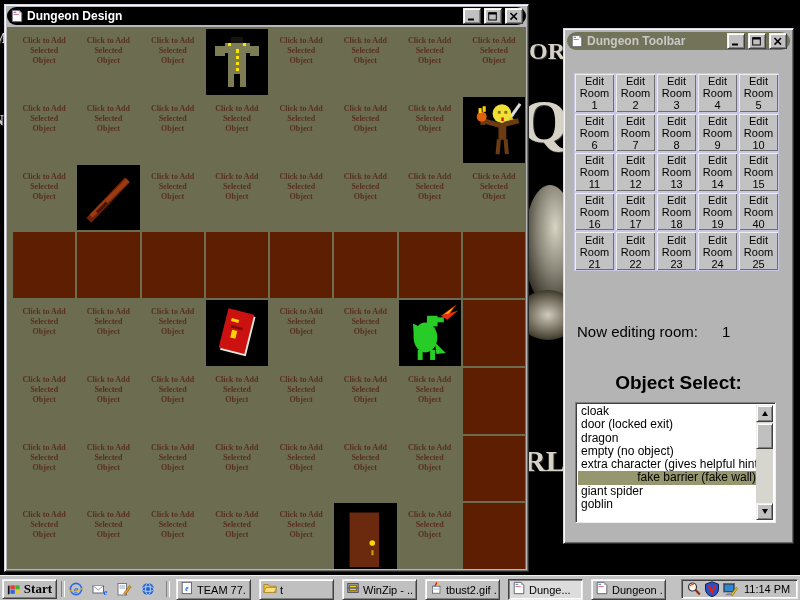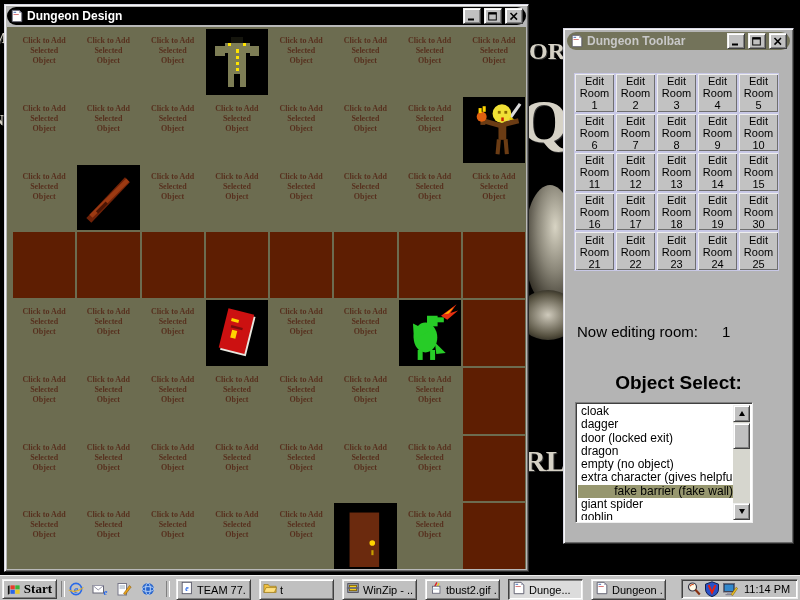--- a/index.html
+++ b/index.html
@@ -41,21 +41,21 @@
   #toolbar-body{position:relative;height:492px;}
   #room-buttons{position:absolute;left:7px;top:23px;width:205px;height:198px;
                 display:grid;grid-template-columns:repeat(5,1fr);grid-template-rows:repeat(5,1fr);}
   .room-btn{background:#c2c2c2;border:1px solid #c8c8e6;box-shadow:inset 1px 1px 0 #eeeeee,inset -1px -1px 0 #6f6f6f;
             font-family:"Liberation Sans",sans-serif;font-size:11px;line-height:12px;text-align:center;
             padding:1px 0 0 0;color:#000;cursor:default;}
   .room-btn span{display:block;}
   #now-editing{position:absolute;left:10px;top:273px;font-size:15px;color:#000;}
   #now-editing .value{margin-left:24px;}
   #object-heading{position:absolute;left:0;right:0;top:322px;text-align:center;font-size:19px;font-weight:bold;color:#000;}
-  #object-listbox{position:absolute;left:8px;top:352px;width:178px;height:121px;background:#fff;box-sizing:border-box;}
+  #object-listbox{position:absolute;left:8px;top:352px;width:201px;height:121px;background:#fff;box-sizing:border-box;}
   #object-items{position:absolute;left:2px;top:2px;right:19px;bottom:2px;overflow:hidden;}
   .list-item{font-size:12px;height:13.3px;line-height:13.3px;padding-left:3px;color:#000;white-space:nowrap;}
   .list-item.selected{background:#97976f;text-align:right;}
   #list-scrollbar{position:absolute;top:2px;right:2px;bottom:2px;width:17px;background:#d6d6ce;}
   .sb-btn{position:absolute;left:0;width:15px;height:15px;display:flex;align-items:center;justify-content:center;}
   #sb-up{top:0;} #sb-down{bottom:0;}
   .tri-up{width:0;height:0;border-left:3.5px solid transparent;border-right:3.5px solid transparent;border-bottom:5px solid #000;}
   .tri-dn{width:0;height:0;border-left:3.5px solid transparent;border-right:3.5px solid transparent;border-top:5px solid #000;}
   #sb-thumb{position:absolute;left:0;top:18px;width:15px;height:24px;}
   
@@ -563,21 +563,21 @@
             <span>18</span>
           </button>
           <button class="room-btn">
             <span>Edit</span>
             <span>Room</span>
             <span>19</span>
           </button>
           <button class="room-btn">
             <span>Edit</span>
             <span>Room</span>
-            <span>30</span>
+            <span>40</span>
           </button>
           <button class="room-btn">
             <span>Edit</span>
             <span>Room</span>
             <span>21</span>
           </button>
           <button class="room-btn">
             <span>Edit</span>
             <span>Room</span>
             <span>22</span>
@@ -598,21 +598,20 @@
             <span>25</span>
           </button>
         </div>
       <div id="now-editing">
         <span>Now editing room:</span><span class="value">1</span>
       </div>
       <div id="object-heading">Object Select:</div>
       <div id="object-listbox" class="sunken">
         <div id="object-items">
             <div class="list-item">cloak</div>
-            <div class="list-item">dagger</div>
             <div class="list-item">door (locked exit)</div>
             <div class="list-item">dragon</div>
             <div class="list-item">empty (no object)</div>
             <div class="list-item">extra character (gives helpful hints)</div>
             <div class="list-item selected">fake barrier (fake wall)</div>
             <div class="list-item">giant spider</div>
             <div class="list-item">goblin</div>
           </div>
         <div id="list-scrollbar">
           <span id="sb-up" class="sb-btn raised">

